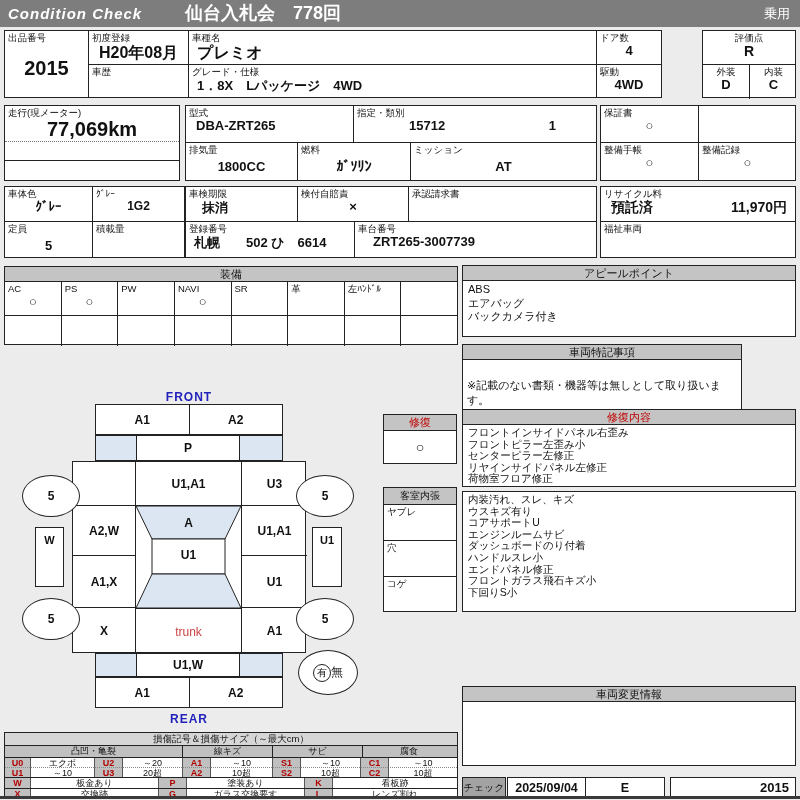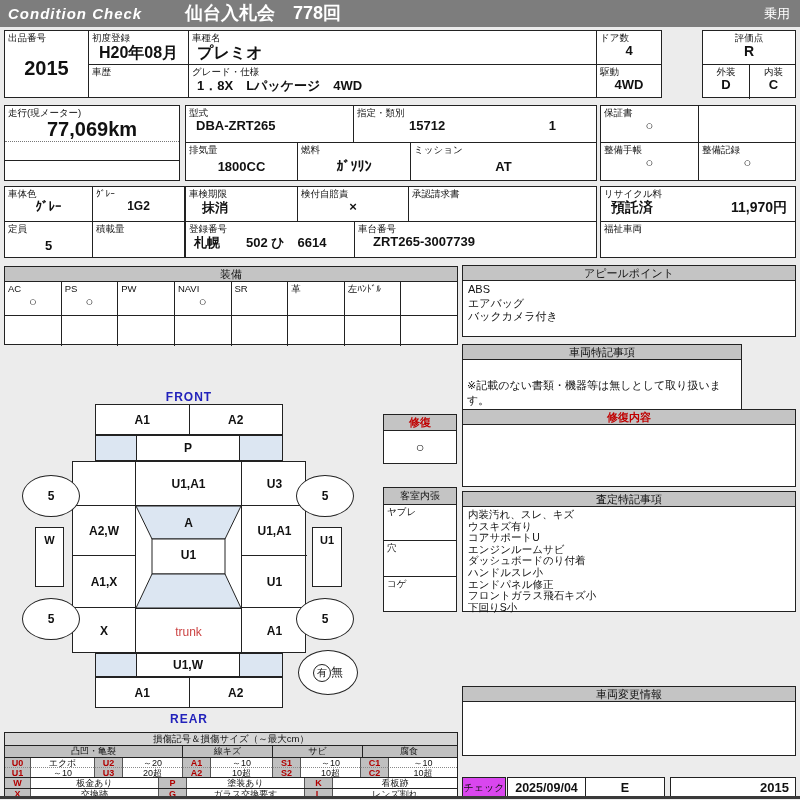--- a/index.html
+++ b/index.html
@@ -5,21 +5,21 @@
   html,body{margin:0;padding:0}
   .page{position:relative;width:800px;height:800px;background:#ececec;overflow:hidden;
         font-family:"Liberation Sans","DejaVu Sans",sans-serif;color:#111}
   .abs{position:absolute;box-sizing:border-box}
   .bx{position:absolute;background:#fff;border:1px solid #222;box-sizing:border-box}
   .lb{font-size:9.5px;line-height:11px;padding:1px 0 0 3px;white-space:nowrap;overflow:hidden}
   .vl{font-weight:bold;text-align:center;white-space:nowrap}
   .flexc{display:flex;align-items:center;justify-content:center}
   .band{background:#c4c4c4;border-bottom:1px solid #222;text-align:center;font-size:11px;
         line-height:14px;height:14px;overflow:hidden}
-  .band.red{color:#c00000;font-weight:bold}
+  .band.red{color:#c00000;font-weight:normal}
   .lines{font-size:11px;line-height:13.5px;padding:2px 5px}
   .lines.small{font-size:10.5px;line-height:11.6px}
   .brd-r{border-right:1px solid #222}.brd-b{border-bottom:1px solid #222}
   .brd-l{border-left:1px solid #222}.brd-t{border-top:1px solid #222}
   .topbar{position:absolute;left:0;top:0;width:800px;height:27px;background:#7d7d7d;color:#fff}
   .topbar .t{position:absolute;top:0;line-height:27px;white-space:nowrap}
   .dbox{position:absolute;background:#fff;border:1px solid #222;box-sizing:border-box}
   .dlab{font-weight:bold;font-size:12px;white-space:nowrap}
   .blue{background:#dce6f2}
   .oval{position:absolute;border:1px solid #222;border-radius:50%;background:#fff;box-sizing:border-box;
@@ -264,42 +264,48 @@
       </div>
   </div>
 
   <div class="bx" style="left:462px;top:344px;width:280px;height:68px">
     <div class="band">車両特記事項</div>
     <div class="abs" style="left:4px;bottom:3px;font-size:11px">※記載のない書類・機器等は無しとして取り扱います。</div>
   </div>
 
   <div class="bx" style="left:462px;top:409px;width:334px;height:78px">
     <div class="band red">修復内容</div>
+    <div class="lines small">
+        <div>フロントインサイドパネル右歪み</div>
+        <div>フロントピラー左歪み小</div>
+        <div>センターピラー左修正</div>
+        <div>リヤインサイドパネル左修正</div>
+        <div>荷物室フロア修正</div>
+      </div>
   </div>
 
   <div class="bx" style="left:462px;top:491px;width:334px;height:121px">
-    <div class="band">査定特記事項</div>
     <div class="lines small">
         <div>内装汚れ、スレ、キズ</div>
         <div>ウスキズ有り</div>
         <div>コアサポートU</div>
         <div>エンジンルームサビ</div>
         <div>ダッシュボードのり付着</div>
         <div>ハンドルスレ小</div>
         <div>エンドパネル修正</div>
         <div>フロントガラス飛石キズ小</div>
         <div>下回りS小</div>
       </div>
   </div>
 
-  <div class="bx" style="left:462px;top:686px;width:334px;height:70px">
+  <div class="bx" style="left:462px;top:686px;width:334px;height:80px">
     <div class="band">車両変更情報</div>
   </div>
 
-  <div class="bx" style="left:462px;top:777px;width:44px;height:21px;background:#d946ef">
+  <div class="bx" style="left:462px;top:777px;width:44px;height:21px;background:#a3a3a3">
     <div style="font-size:10px;line-height:19px;text-align:center">チェック</div>
   </div>
   <div class="bx" style="left:507px;top:777px;width:158px;height:21px">
     <div class="abs brd-r flexc" style="left:0;top:0;width:78px;height:100%;font-weight:bold;font-size:12.5px">2025/09/04</div>
     <div class="abs flexc" style="left:78px;top:0;width:78px;height:100%;font-weight:bold;font-size:12.5px">E</div>
   </div>
   <div class="bx" style="left:670px;top:777px;width:126px;height:21px">
     <div style="font-weight:bold;font-size:13px;line-height:19px;text-align:right;padding-right:6px">2015</div>
   </div>
 

